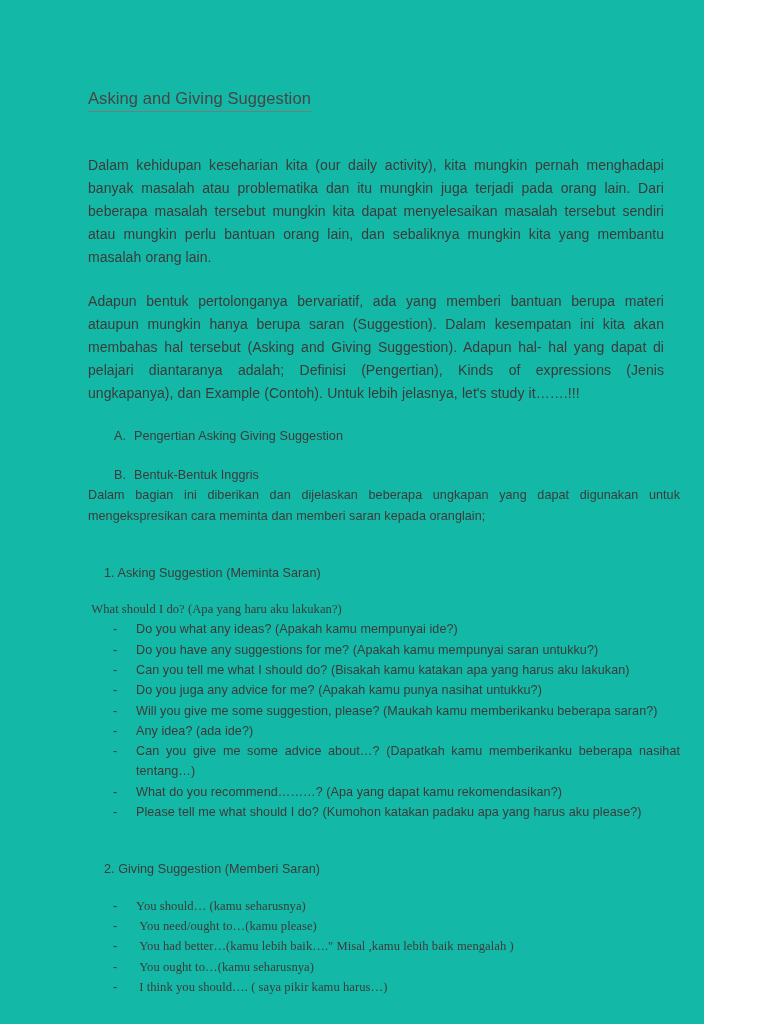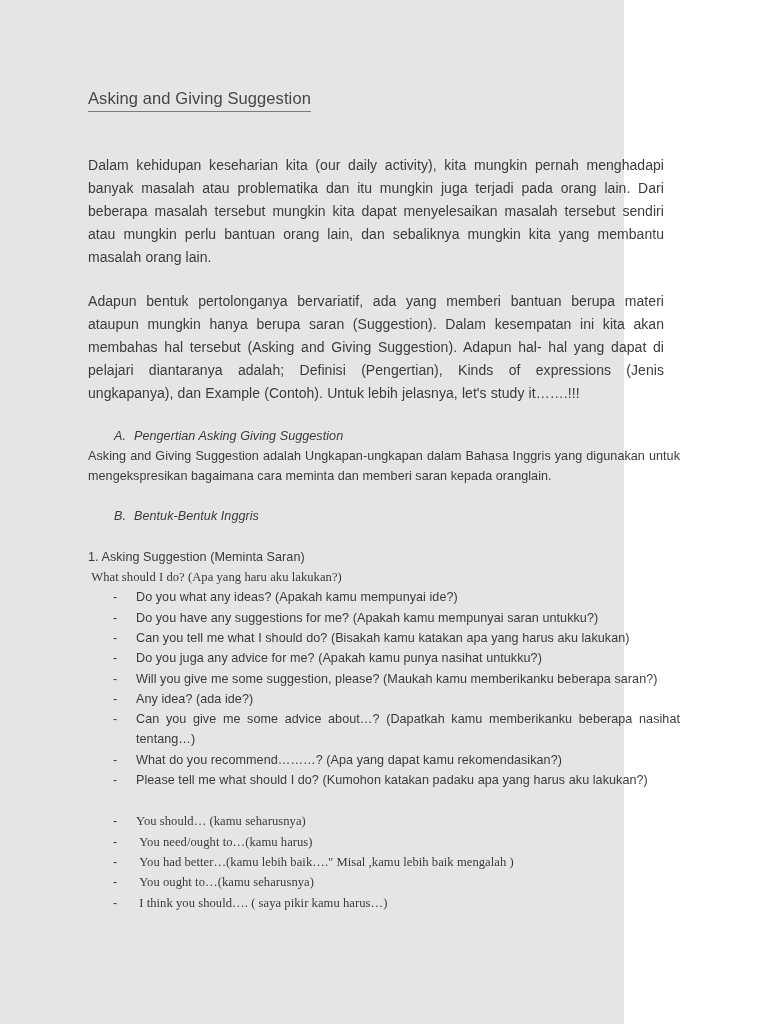--- a/index.html
+++ b/index.html
@@ -13,23 +13,23 @@
     height: 1024px;
     position: relative;
     overflow: hidden;
     font-family: "Liberation Sans", sans-serif;
     color: #3b3b3b;
     -webkit-font-smoothing: antialiased;
   }
   .page {
     position: absolute;
     left: 0; top: 0;
-    width: 624px;
+    width: 704px;
     height: 1024px;
-    background: #e5e5e5;
+    background: #14b8a6;
   }
   .content {
     position: absolute;
     left: 88px;
     top: 88px;
     width: 592px;
   }
   .doc-title {
     font-size: 16.5px;
     font-weight: normal;
@@ -58,21 +58,20 @@
   }
   .line.justify { text-align: justify; }
   .gap-md { height: 19px; }
   .gap-lg { height: 21px; }
   .lettered {
     font-size: 12.6px;
     line-height: 20.3px;
     margin: 0;
     padding-left: 26px;
     letter-spacing: 0.05px;
-    font-style: italic;
   }
   .lettered .mark {
     display: inline-block;
     width: 20px;
   }
   .bullets {
     list-style: none;
     margin: 0;
     padding: 0;
   }
@@ -87,21 +86,21 @@
   }
   .bullets li .dash {
     position: absolute;
     left: 25px;
     top: 0;
   }
   .bullets li .txt { display: block; }
   .sec-head {
     font-size: 12.6px;
     line-height: 20.3px;
-    margin: 0;
+    margin: 16px;
     letter-spacing: 0.05px;
   }
   .nowrapish { white-space: pre-wrap; font-family: Liberation Serif, serif; }
 </style>
 </head>
 <body>
 
 <div class="page">
   <div class="content">
 
@@ -111,28 +110,28 @@
 
     <p class="para">Dalam kehidupan keseharian kita (our daily activity), kita mungkin pernah menghadapi banyak masalah atau problematika dan itu mungkin juga terjadi pada orang lain. Dari beberapa masalah tersebut mungkin kita dapat menyelesaikan masalah tersebut sendiri atau mungkin perlu bantuan orang lain, dan sebaliknya mungkin kita yang membantu masalah orang lain.</p>
 
     <p class="para">Adapun bentuk pertolonganya bervariatif, ada yang memberi bantuan berupa materi ataupun mungkin hanya berupa saran (Suggestion). Dalam kesempatan ini kita akan membahas hal tersebut (Asking and Giving Suggestion). Adapun hal- hal yang dapat di pelajari diantaranya adalah; Definisi (Pengertian), Kinds of expressions (Jenis ungkapanya), dan Example (Contoh). Untuk lebih jelasnya, let's study it…….!!!</p>
 
 
     <p class="lettered">
       <span class="mark">A.</span><span>Pengertian Asking Giving Suggestion</span>
     </p>
 
-    <p class="line justify">Asking and Giving Suggestion adalah Ungkapan-ungkapan dalam Bahasa Inggris yang digunakan untuk mengekspresikan bagaimana cara meminta dan memberi saran kepada oranglain.</p>
 
     <div class="gap-md"></div>
 
     <p class="lettered">
       <span class="mark">B.</span><span>Bentuk-Bentuk Inggris</span>
     </p>
 
+    <p class="line justify">Dalam bagian ini diberikan dan dijelaskan beberapa ungkapan yang dapat digunakan untuk mengekspresikan cara meminta dan memberi saran kepada oranglain;</p>
 
     <div class="gap-lg"></div>
 
     <p class="sec-head">1. Asking Suggestion (Meminta Saran)</p>
     <p class="line nowrapish"> What should I do? (Apa yang haru aku lakukan?)</p>
 
     <ul class="bullets">
       <li>
           <span class="dash">-</span>
           <span class="txt">Do you what any ideas? (Apakah kamu mempunyai ide?)</span>
@@ -160,35 +159,36 @@
       <li>
           <span class="dash">-</span>
           <span class="txt">Can you give me some advice about…? (Dapatkah kamu memberikanku beberapa nasihat tentang…)</span>
         </li>
       <li>
           <span class="dash">-</span>
           <span class="txt">What do you recommend………? (Apa yang dapat kamu rekomendasikan?)</span>
         </li>
       <li>
           <span class="dash">-</span>
-          <span class="txt">Please tell me what should I do? (Kumohon katakan padaku apa yang harus aku lakukan?)</span>
+          <span class="txt">Please tell me what should I do? (Kumohon katakan padaku apa yang harus aku please?)</span>
         </li>
     </ul>
 
     <div class="gap-lg"></div>
 
+    <p class="sec-head">2. Giving Suggestion (Memberi Saran)</p>
 
     <ul class="bullets">
       <li>
           <span class="dash">-</span>
           <span class="txt nowrapish">You should… (kamu seharusnya)</span>
         </li>
       <li>
           <span class="dash">-</span>
-          <span class="txt nowrapish"> You need/ought to…(kamu harus)</span>
+          <span class="txt nowrapish"> You need/ought to…(kamu please)</span>
         </li>
       <li>
           <span class="dash">-</span>
           <span class="txt nowrapish"> You had better…(kamu lebih baik…." Misal ,kamu lebih baik mengalah )</span>
         </li>
       <li>
           <span class="dash">-</span>
           <span class="txt nowrapish"> You ought to…(kamu seharusnya)</span>
         </li>
       <li>

